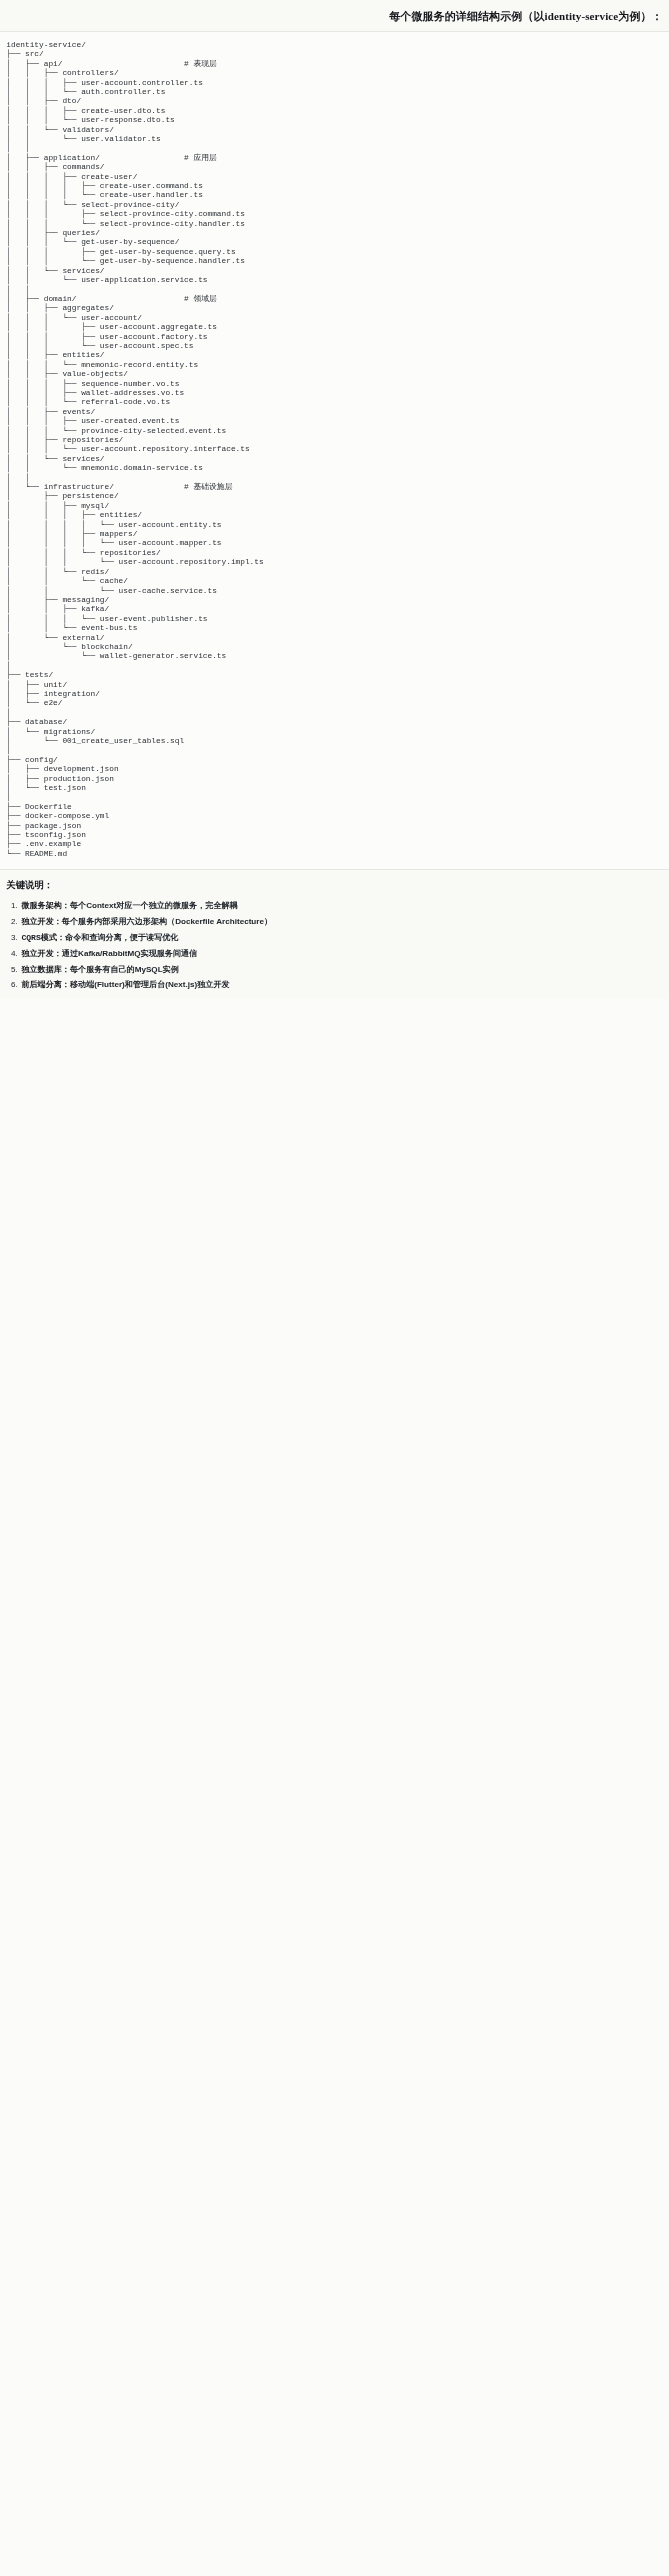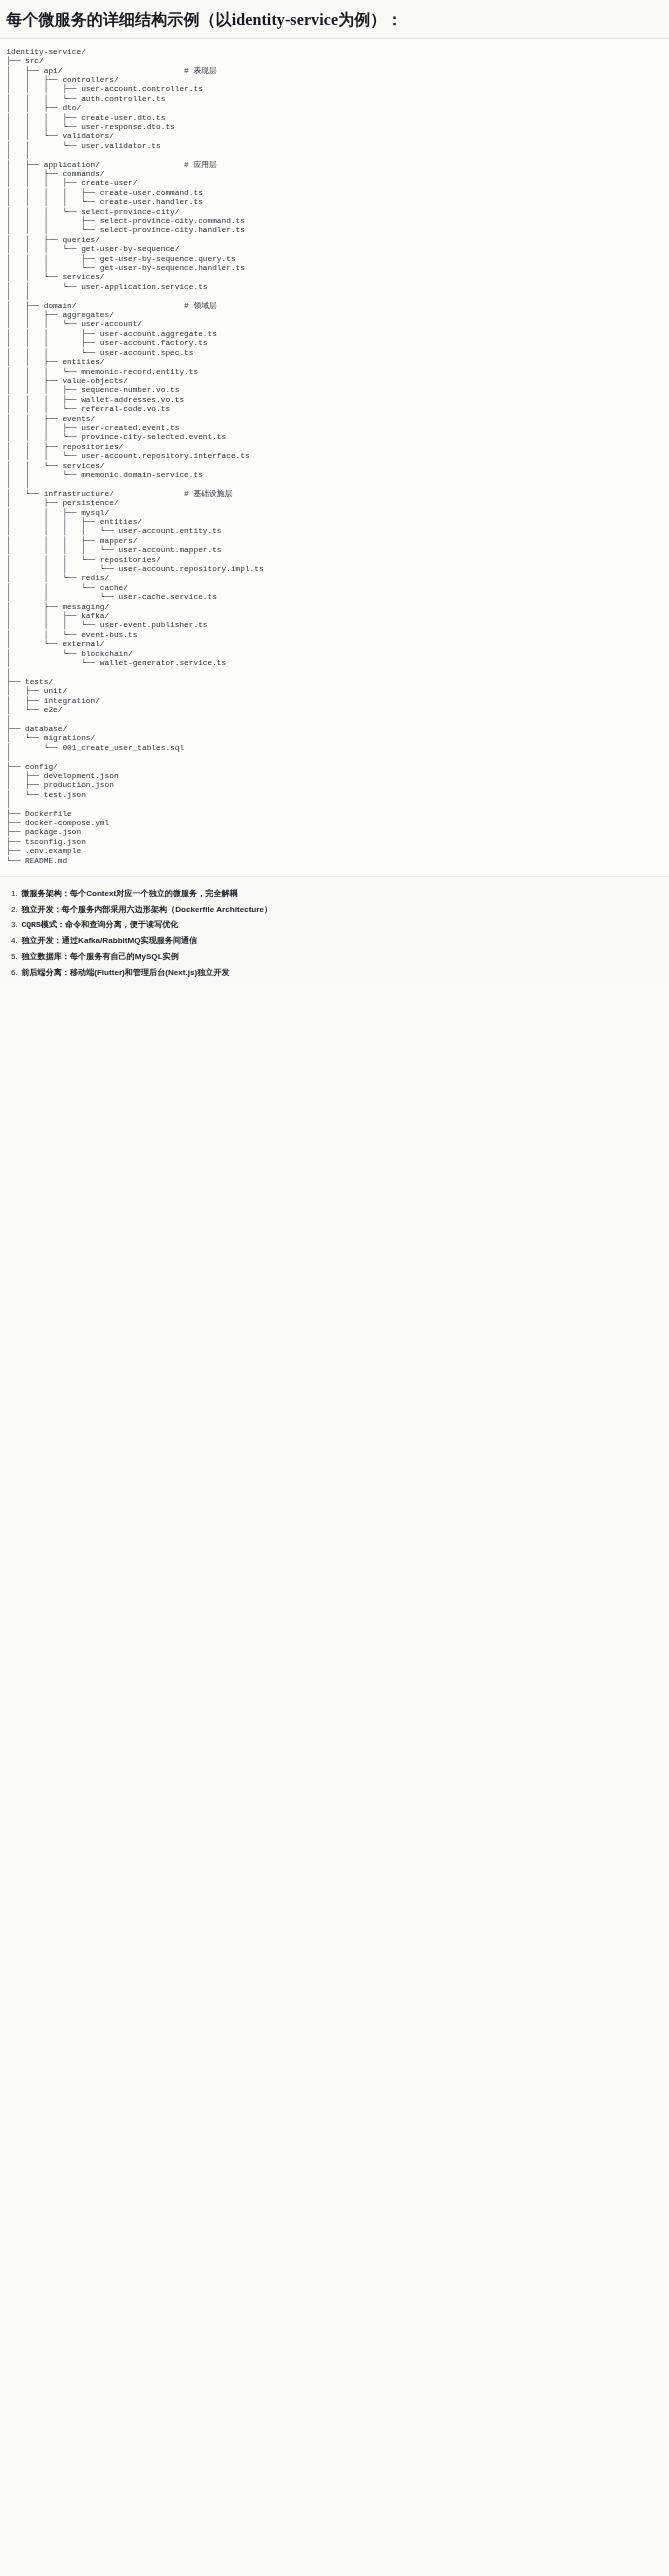--- a/index.html
+++ b/index.html
@@ -20,24 +20,25 @@
   
   .title-block {
     padding: 8.8px 6.3px 7.5px 6.3px;
     background: #f9f9f6;
     border-bottom: 0.6px solid #e6e6e2;
   }
   .doc-title {
     margin: 0;
     font-family: "Liberation Serif", serif;
     font-weight: bold;
-    font-size: 16px;
+    font-size: 11px;
     line-height: 1.35;
     color: #16181d;
     letter-spacing: 0.1px;
+    text-align: right;
   }
   
   .tree-block {
     background: #fcfcfa;
     padding: 8.8px 6.3px 10px 6.3px;
     border-bottom: 0.6px solid #e6e6e2;
   }
   pre.tree {
     margin: 0;
     font-family: Liberation Mono, monospace;
@@ -181,20 +182,21 @@
 │
 ├── Dockerfile
 ├── docker-compose.yml
 ├── package.json
 ├── tsconfig.json
 ├── .env.example
 └── README.md</pre>
   </section>
 
   <section class="notes-block">
+    <h2 class="notes-title">关键说明：</h2>
 
     <ol class="notes-list">
       <li>
         <span class="note-term">微服务架构：</span><span class="note-desc">每个Context对应一个独立的微服务，完全解耦</span>
       </li>
       <li>
         <span class="note-term">独立开发：</span><span class="note-desc">每个服务内部采用六边形架构（Dockerfile Architecture）</span>
       </li>
       <li>
         <span class="note-term">CQRS模式：</span><span class="note-desc">命令和查询分离，便于读写优化</span>

